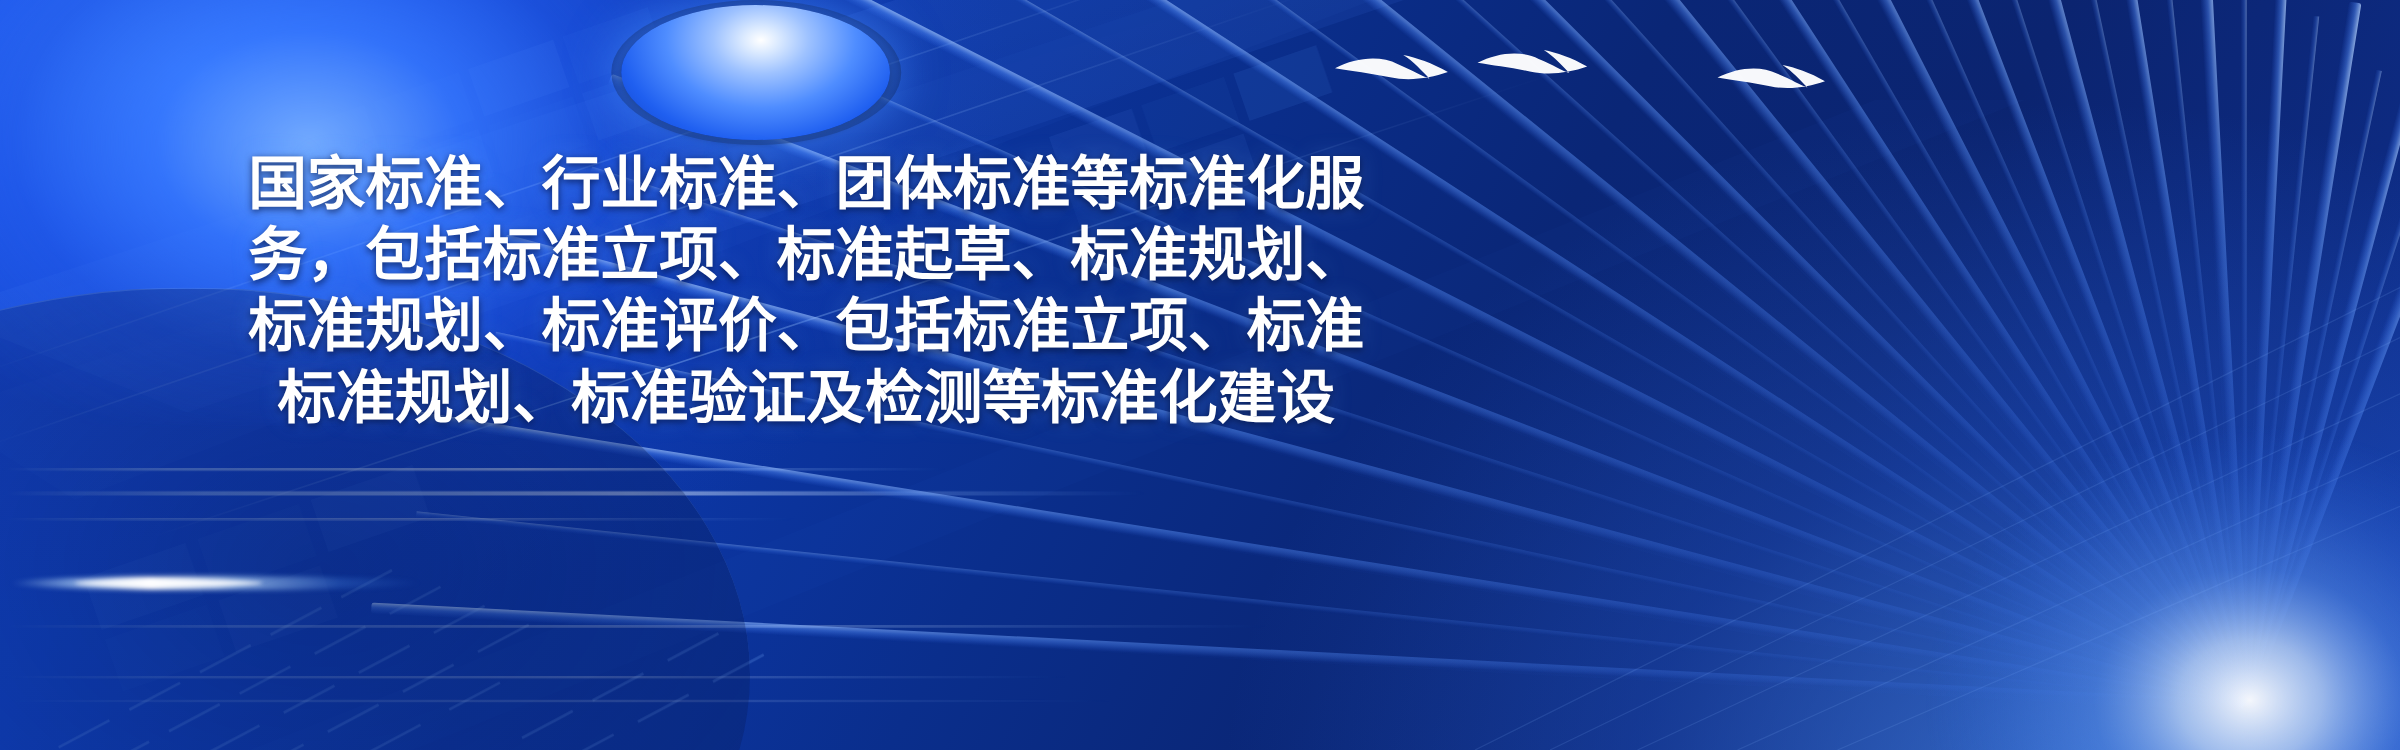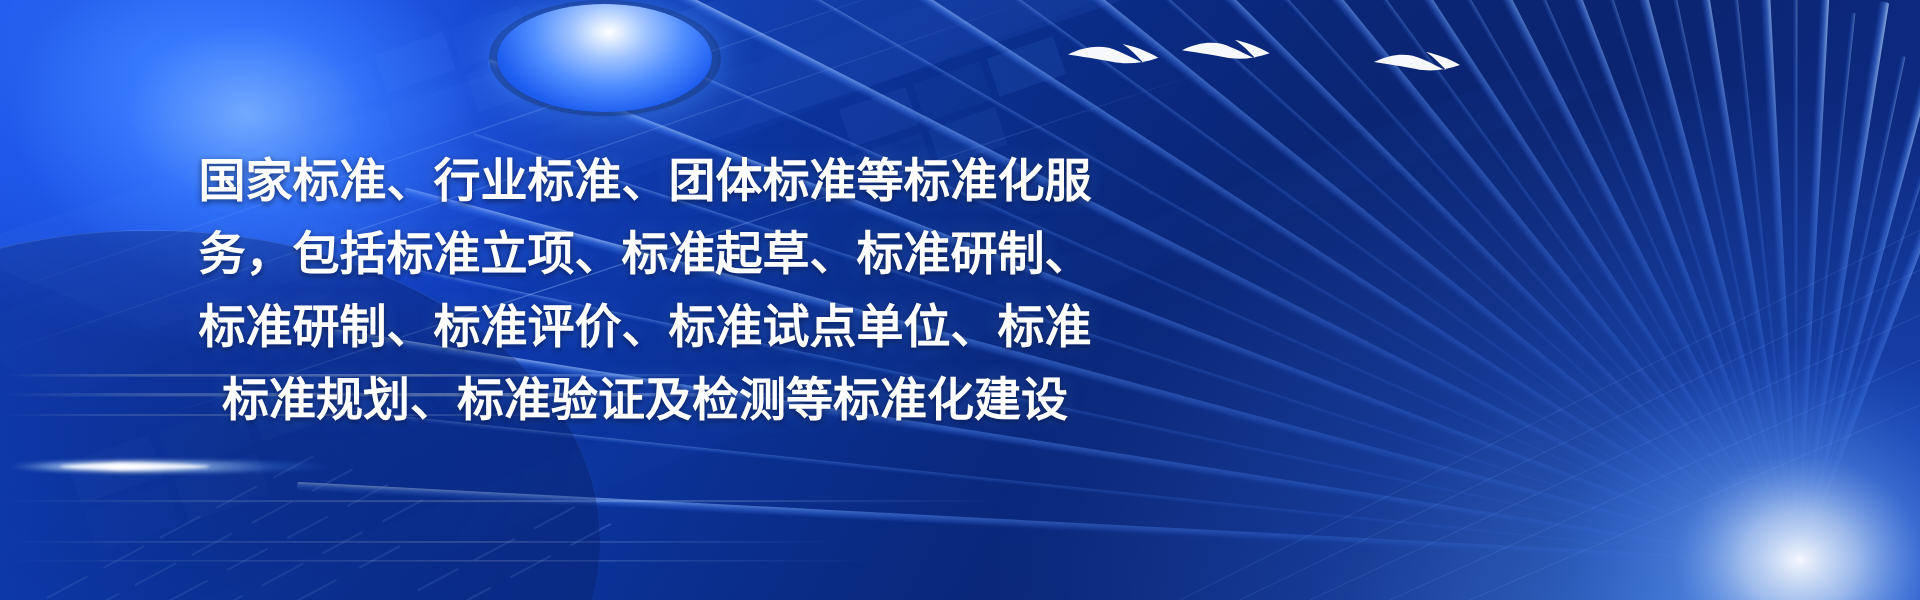--- a/index.html
+++ b/index.html
@@ -114,23 +114,22 @@
   }
   .headline{
     color:#ffffff;
     font-size:27px;
     font-weight:700;
     letter-spacing:.5px;
     white-space:nowrap;
     text-shadow:0 1px 4px rgba(0,10,50,.70), 0 0 14px rgba(120,180,255,.35);
   }
   .body-block{
-    margin-top:34px;
     display:flex;flex-direction:column;align-items:center;
-    gap:16px;
+    gap:0;
   }
   .body-line{
     color:#ffffff;
     font-size:47px;
     font-weight:700;
     line-height:57px;
     letter-spacing:0px;
     white-space:nowrap;
     text-shadow:0 2px 6px rgba(0,12,55,.72), 0 0 18px rgba(110,175,255,.30);
   }
@@ -426,20 +425,20 @@
         </g>
       </g>
     </svg>
   </div>
 
   <div class="content">
 
 
     <div class="body-block">
       <div class="body-line">国家标准、行业标准、团体标准等标准化服</div>
-      <div class="body-line">务，包括标准立项、标准起草、标准研制、</div>
-      <div class="body-line">标准研制、标准评价、标准试点单位、标准</div>
+      <div class="body-line">务，包括标准立项、标准起草、标准规划、</div>
+      <div class="body-line">标准规划、标准评价、包括标准立项、标准</div>
       <div class="body-line">标准规划、标准验证及检测等标准化建设</div>
     </div>
 
   </div>
 
 </div>
 
 </body></html>

